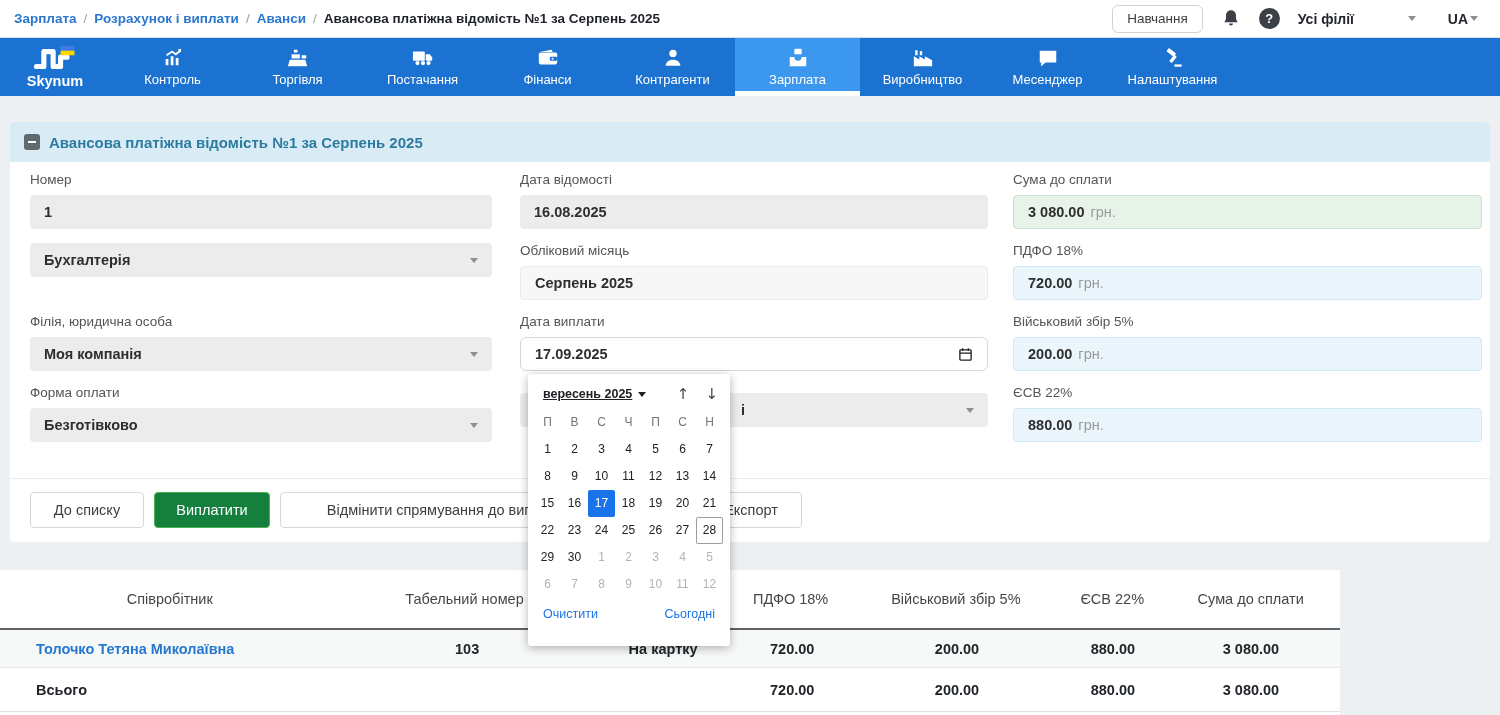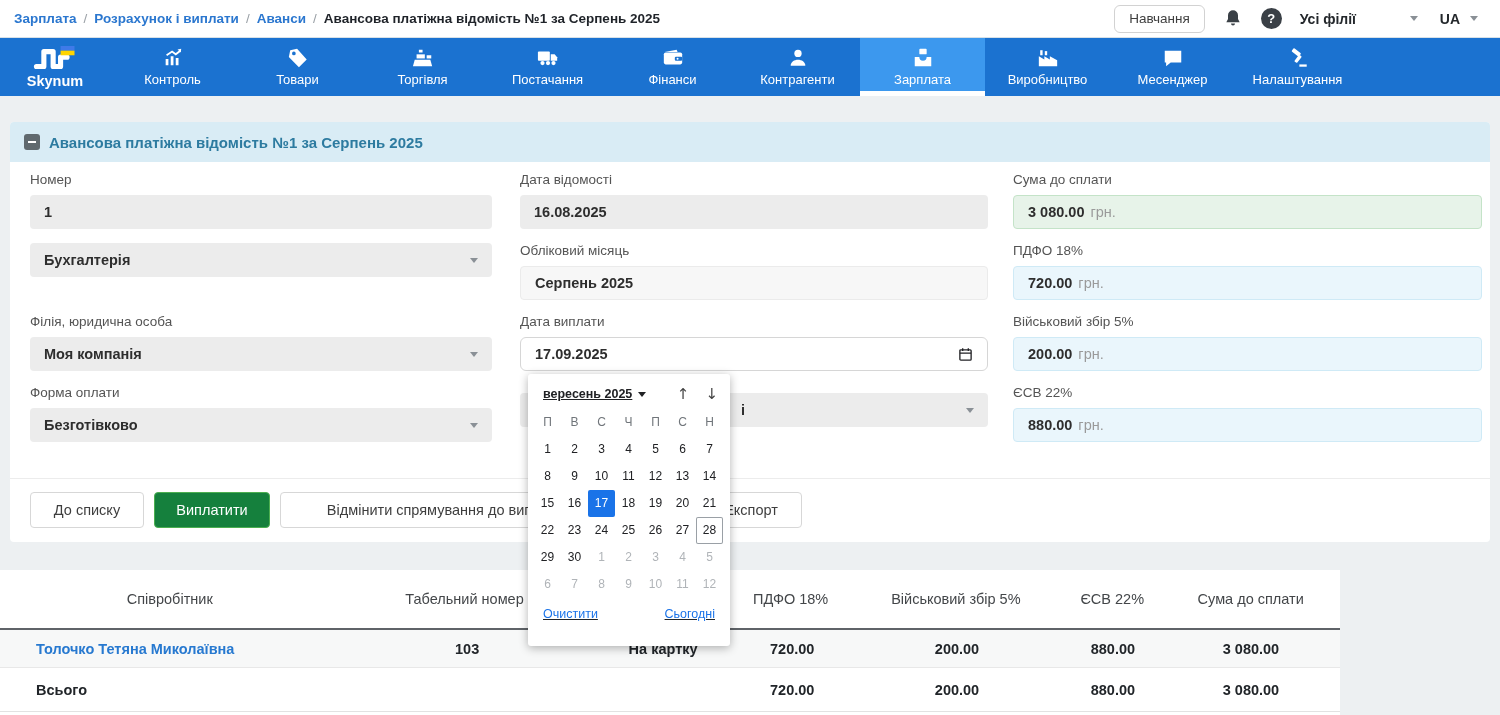--- a/index.html
+++ b/index.html
@@ -15,21 +15,21 @@
   .breadcrumb .crumb-current { color:#1f2329; }
   .breadcrumb .sep { color:#9aa0a6; margin:0 7px; font-weight:normal; }
   .topbar-right { display:flex; align-items:center; gap:18px; padding-right:22px; }
   .btn-training { background:#fff; border:1px solid #d2d2d2; border-radius:6px; height:28px; padding:0 14px;
                   font-size:13.5px; color:#3f3f3f; font-family:inherit; cursor:pointer; }
   .icon-btn { display:inline-flex; align-items:center; justify-content:center; cursor:pointer; }
   .help-circle { width:21px; height:21px; border-radius:50%; background:#3a4046; color:#fff; font-weight:bold;
                  font-size:13px; display:flex; align-items:center; justify-content:center; }
   .select-plain { display:flex; align-items:center; cursor:pointer; font-size:14px; font-weight:bold; color:#24282c; }
   .select-branch { width:118px; justify-content:space-between; }
-  .select-lang { gap:10px; margin-left:4px; }
+  .select-lang { gap:2px; margin-left:14px; }
   .caret { width:0; height:0; border-left:4px solid transparent; border-right:4px solid transparent; border-top:5px solid #8a9096; }
 
   
   .mainnav { position:absolute; left:0; top:38px; width:1500px; height:58px; background:#1b72d0; display:flex; }
   .brand { width:110px; height:58px; display:flex; flex-direction:column; align-items:center; justify-content:center; cursor:pointer; }
   .brand-name { color:#fff; font-weight:bold; font-size:14.5px; margin-top:1px; }
   .nav-items { display:flex; }
   .nav-item { position:relative; width:125px; height:58px; display:flex; flex-direction:column; align-items:center;
               justify-content:center; gap:3px; cursor:pointer; }
   .nav-item .nav-icon { height:22px; display:flex; align-items:center; }
@@ -75,21 +75,21 @@
   .cal-arrows { margin-left:auto; display:flex; gap:16px; font-family:"DejaVu Sans",sans-serif; font-size:15px;
                 color:#444; }
   .cal-arrows span { cursor:pointer; }
   .cal-grid { padding:2px 6px 0; }
   .cal-row { display:flex; }
   .cal-cell { width:27px; height:27px; line-height:27px; text-align:center; color:#202124; cursor:pointer; }
   .cal-dh { color:#70757a; cursor:default; }
   .cal-muted { color:#b0b4b8; }
   .cal-selected { background:#1a73e8; color:#fff; border-radius:2px; }
   .cal-today { box-shadow:inset 0 0 0 1px #9aa0a6; border-radius:2px; }
-  .cal-foot { display:flex; justify-content:space-between; padding:9px 15px;text-decoration:underline; }
+  .cal-foot { display:flex; justify-content:space-between; padding:9px 15px; }
   .cal-link { color:#1a73e8; font-size:12.5px; cursor:pointer; }
 
   
   .table { position:absolute; left:0; top:570px; width:1340px; height:145px; background:#fff; }
   .trow { display:flex; align-items:center; }
   .thead { height:60px; border-bottom:2px solid #5f6368; font-size:14.5px; color:#434649; }
   .tbody-row { height:38px; background:#f7f8f8; border-bottom:1px solid #e8e8e8; font-size:14.5px; font-weight:bold; }
   .ttotal { height:44px; border-bottom:1px solid #e2e2e2; font-size:14.5px; font-weight:bold; }
   .tc { text-align:center; }
   .c1 { width:380px; } .c2 { width:280px; } .c3 { width:160px; } .c4 { width:130px; }
@@ -151,28 +151,20 @@
             <svg width="22" height="22" viewBox="0 0 24 24">
               <path fill="#fff" d="M4 13h3v7H4zM9.5 10h3v10h-3zM15 12h3v8h-3z"></path>
               <path fill="none" stroke="#fff" stroke-width="2" d="M5 9l6-4 4 3 5-4"></path>
               <path fill="#fff" d="M21 2l-4 .6L20.4 6z"></path>
             </svg>
           </span>
           <span class="nav-label">Контроль</span>
         </div>
         <div class="nav-item">
           <span class="nav-icon">
-            <svg width="22" height="22" viewBox="0 0 24 24">
-              <path fill="#fff" d="M11 2 3.5 3.5 2 11l11 11 8.5-8.5L11 2zM7.5 9a2 2 0 1 1 0-4 2 2 0 0 1 0 4z"></path>
-            </svg>
-          </span>
-          <span class="nav-label">Товари</span>
-        </div>
-        <div class="nav-item">
-          <span class="nav-icon">
             <svg width="22" height="22" viewBox="0 0 24 24" fill="#fff">
               <path d="M3 14h17l2 7H1z"></path>
               <rect x="5" y="8" width="9" height="4.5"></rect>
               <rect x="7.5" y="3" width="4" height="3"></rect>
               <rect x="16" y="9" width="5" height="3.5"></rect>
             </svg>
           </span>
           <span class="nav-label">Торгівля</span>
         </div>
         <div class="nav-item">

